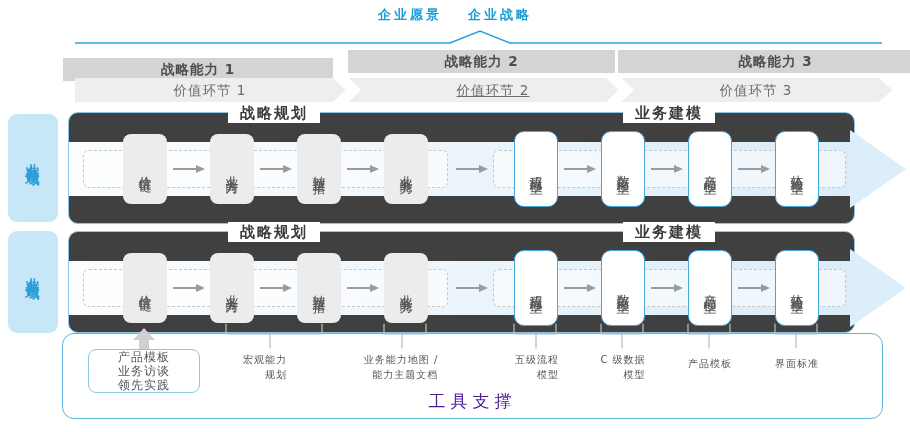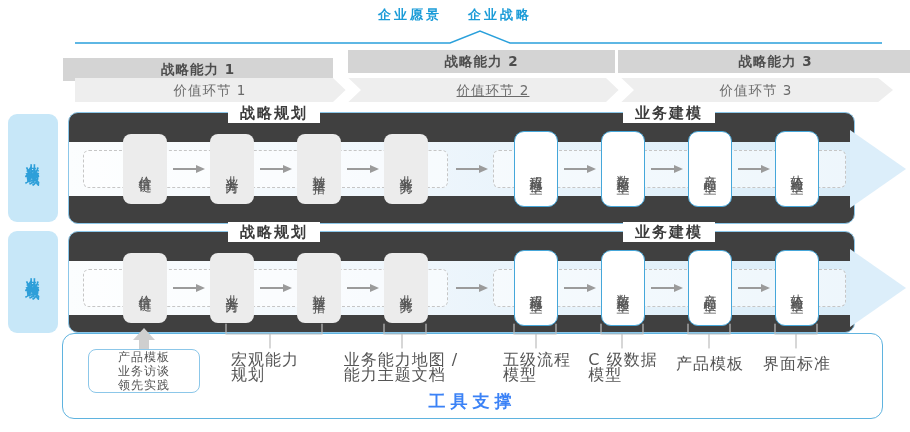--- a/index.html
+++ b/index.html
@@ -46,31 +46,31 @@
   .gbox{top:21px;height:70px;background:#ececec;border-radius:8px;}
   .bbox{top:18px;height:76px;background:#fff;border:1.5px solid #45a7da;border-radius:10px;}
   .gbox span,.bbox span{writing-mode:vertical-rl;font-size:13px;color:#555;letter-spacing:2px;line-height:1;}
   .flow{position:absolute;top:55px;width:30px;height:2px;background:#9b9b9b;}
   .flow::after{content:"";position:absolute;right:-2px;top:-3.5px;width:0;height:0;
     border-left:9px solid #9b9b9b;border-top:4.5px solid transparent;border-bottom:4.5px solid transparent;}
   
   .outer-box{position:absolute;left:62px;top:333px;width:821px;height:86px;
     border:1px solid #5fb3df;border-radius:12px;}
   .footer-label{position:absolute;bottom:5px;left:0;width:100%;text-align:center;
-    font-size:17px;font-weight:bold;color:#3b82f6;letter-spacing:5px;}
+    font-size:17px;font-weight:normal;color:#4c1d95;letter-spacing:5px;}
   .bracket-svg{position:absolute;left:0;top:323px;}
   .up-arrow-tri{position:absolute;left:133px;top:328px;width:0;height:0;
     border-left:11px solid transparent;border-right:11px solid transparent;border-bottom:12px solid #cfcfcf;}
   .up-arrow-stem{position:absolute;left:139px;top:340px;width:10px;height:12px;background:#cfcfcf;}
   .practice-box{position:absolute;left:88px;top:349px;width:112px;height:44px;
     border:1px solid #8cc7e9;border-radius:8px;background:#fff;
     display:flex;flex-direction:column;align-items:center;justify-content:center;
     font-size:12px;line-height:14px;color:#555;letter-spacing:1px;}
-  .deliv{position:absolute;transform:translateX(-50%);text-align:left;
-    font-size:16px;line-height:15px;color:#555;letter-spacing:1px;white-space:nowrap;}
+  .deliv{position:absolute;transform:translateX(-50%);text-align:right;
+    font-size:10px;line-height:15px;color:#555;letter-spacing:1px;white-space:nowrap;}
 </style>
 </head>
 <body>
 
 <div class="stage">
 
   <div class="title-row">
     <span>企业愿景</span><span class="gap"></span><span>企业战略</span>
   </div>
   <svg class="peak-line" width="808" height="16" viewBox="0 0 808 16">

